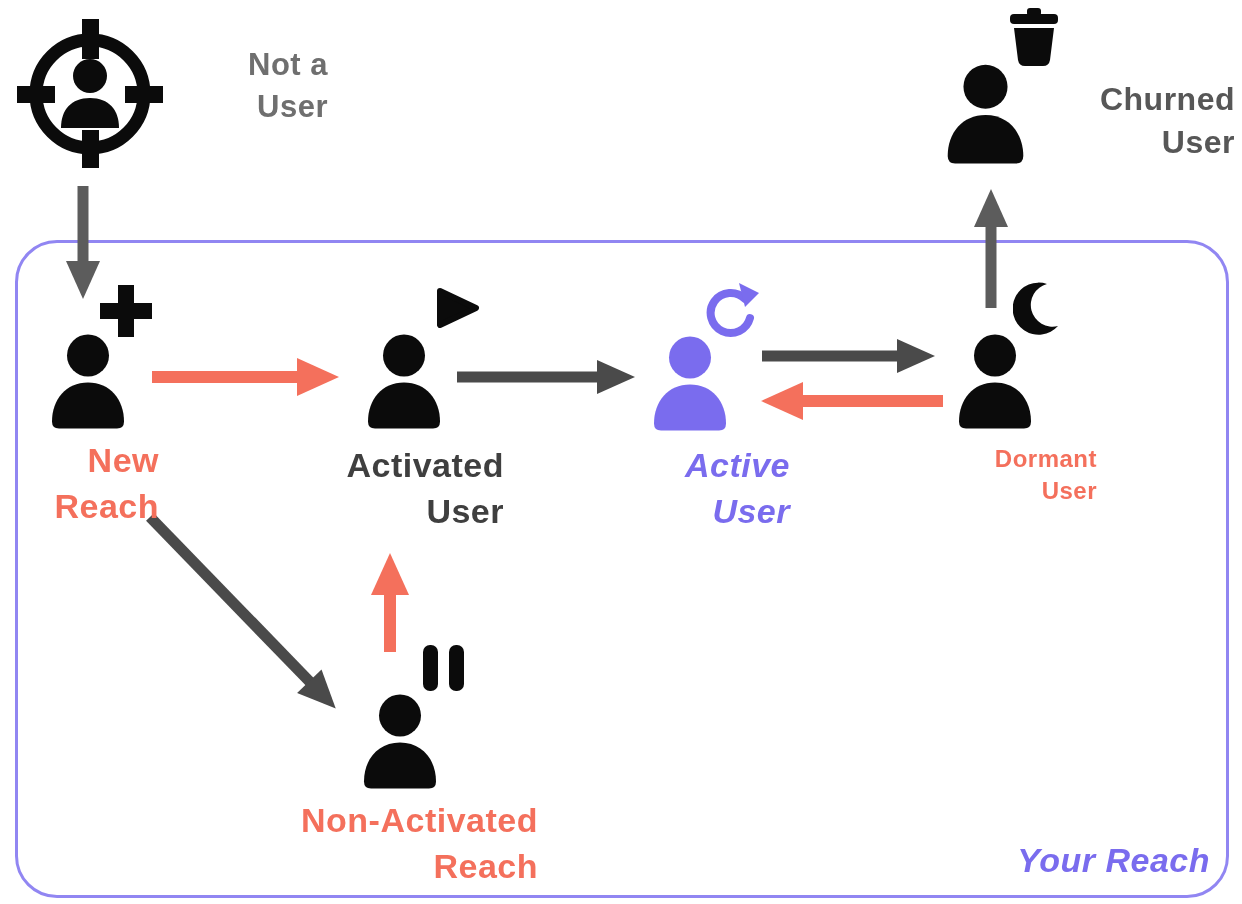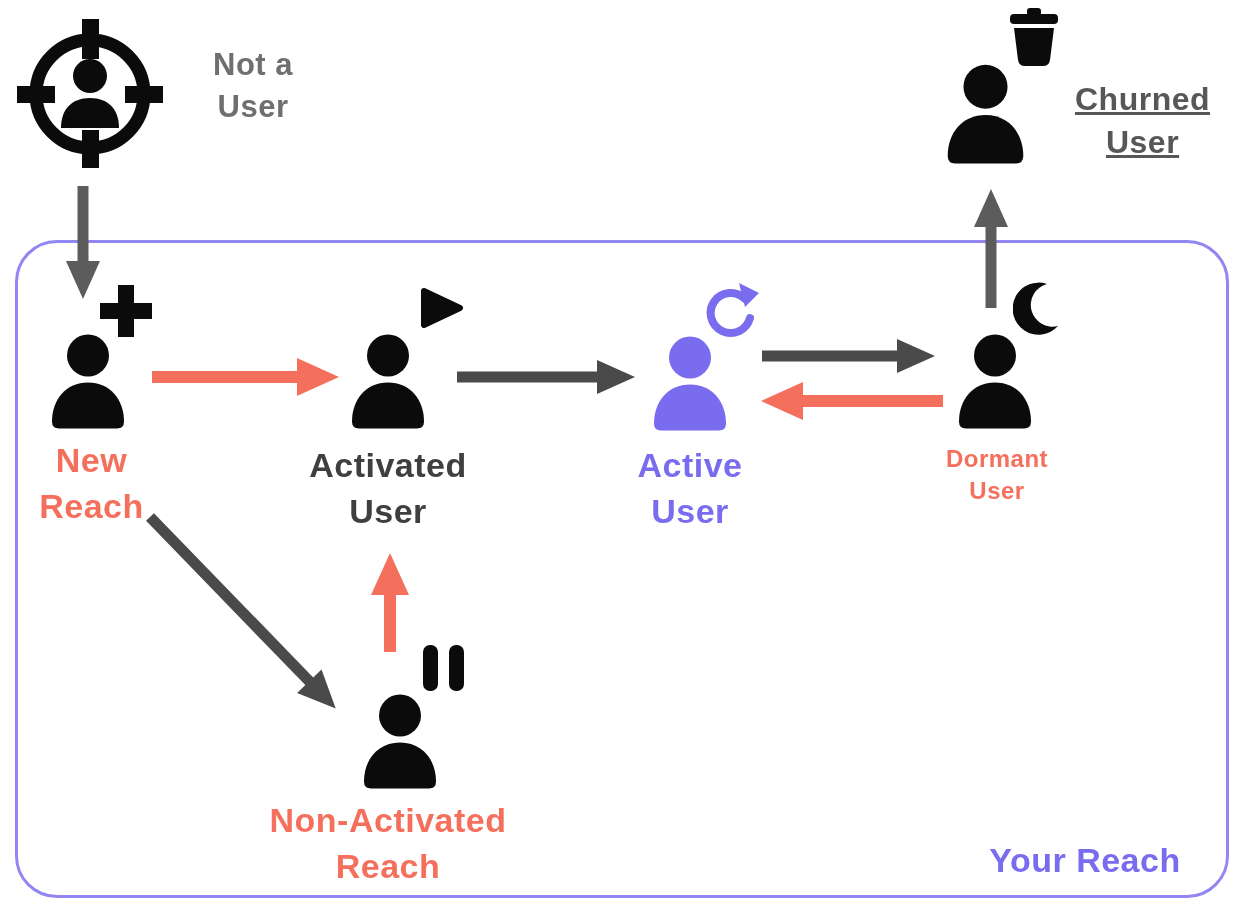--- a/index.html
+++ b/index.html
@@ -5,27 +5,27 @@
   :root{
     --salmon:#F4705C; --purple:#7A6CEE; --purple-border:#9186F2;
     --ink:#0B0B0B; --dark-text:#3F3F3F; --gray-text:#6F6F6F;
     --churned-text:#575757; --arrow-dark:#4A4A4A; --arrow-gray:#5C5C5C;
   }
   *{margin:0;padding:0;box-sizing:border-box;}
   html,body{width:1242px;height:904px;background:#ffffff;}
   body{font-family:"Liberation Sans",sans-serif;position:relative;overflow:hidden;}
   .abs{position:absolute;}
   .node{position:absolute;}
-  .label{font-weight:700;white-space:pre-line;text-align:center;
+  .label{font-weight:700;white-space:pre-line;text-align:right;
          letter-spacing:.5px;line-height:1.35;}
   .salmon{color:var(--salmon);}
-  .purple-text{color:var(--purple);}
+  .purple-text{color:var(--purple);font-style:italic;}
   .dark{color:var(--dark-text);}
   .gray{color:var(--gray-text);}
-  .churned{color:var(--churned-text);text-decoration:underline;}
+  .churned{color:var(--churned-text);}
   .region-box{position:absolute;left:15px;top:240px;width:1214px;height:658px;
               border:3px solid var(--purple-border);border-radius:42px;}
   svg.person use{fill:var(--ink);}
   svg.person.purple use{fill:var(--purple);}
   .badge-ink path,.badge-ink rect,.badge-ink circle{fill:var(--ink);}
   .target-ink .tick{fill:var(--ink);}
   .target-ink .ring{fill:none;stroke:var(--ink);stroke-width:13;}
   .arrow-salmon{stroke:var(--salmon);stroke-width:12;}
   .arrow-dark{stroke:var(--arrow-dark);stroke-width:11;}
   .arrow-gray{stroke:var(--arrow-gray);stroke-width:11;}
@@ -84,21 +84,21 @@
   <svg class="abs badge-ink" style="left:74px;top:3px" width="56" height="56" viewBox="0 0 56 56">
     <path d="M20 2 h16 v18 h18 v16 h-18 v18 h-16 v-18 h-18 v-16 h18 z"></path>
   </svg>
   <svg class="abs person" style="left:14px;top:48px" width="100" height="105" viewBox="0 0 100 100">
       <use href="#person-shape"></use>
     </svg>
   <div class="label salmon abs" style="left:0;top:158px;width:135px;font-size:34px">New
 Reach</div>
 </div>
 
-<div class="node" style="left:288px;top:285px;width:200px;height:250px">
+<div class="node" style="left:304px;top:285px;width:200px;height:250px">
   <svg class="abs badge-ink" style="left:130px;top:2px" width="46" height="42" viewBox="0 0 46 42">
     <path d="M6 4 L42 21 L6 38 Z" stroke="var(--ink)" stroke-width="6" stroke-linejoin="round"></path>
   </svg>
   <svg class="abs person" style="left:50px;top:43px" width="100" height="105" viewBox="0 0 100 100">
       <use href="#person-shape"></use>
     </svg>
   <div class="label dark abs" style="left:0;top:158px;width:200px;font-size:34px">Activated
 User</div>
 </div>
 

